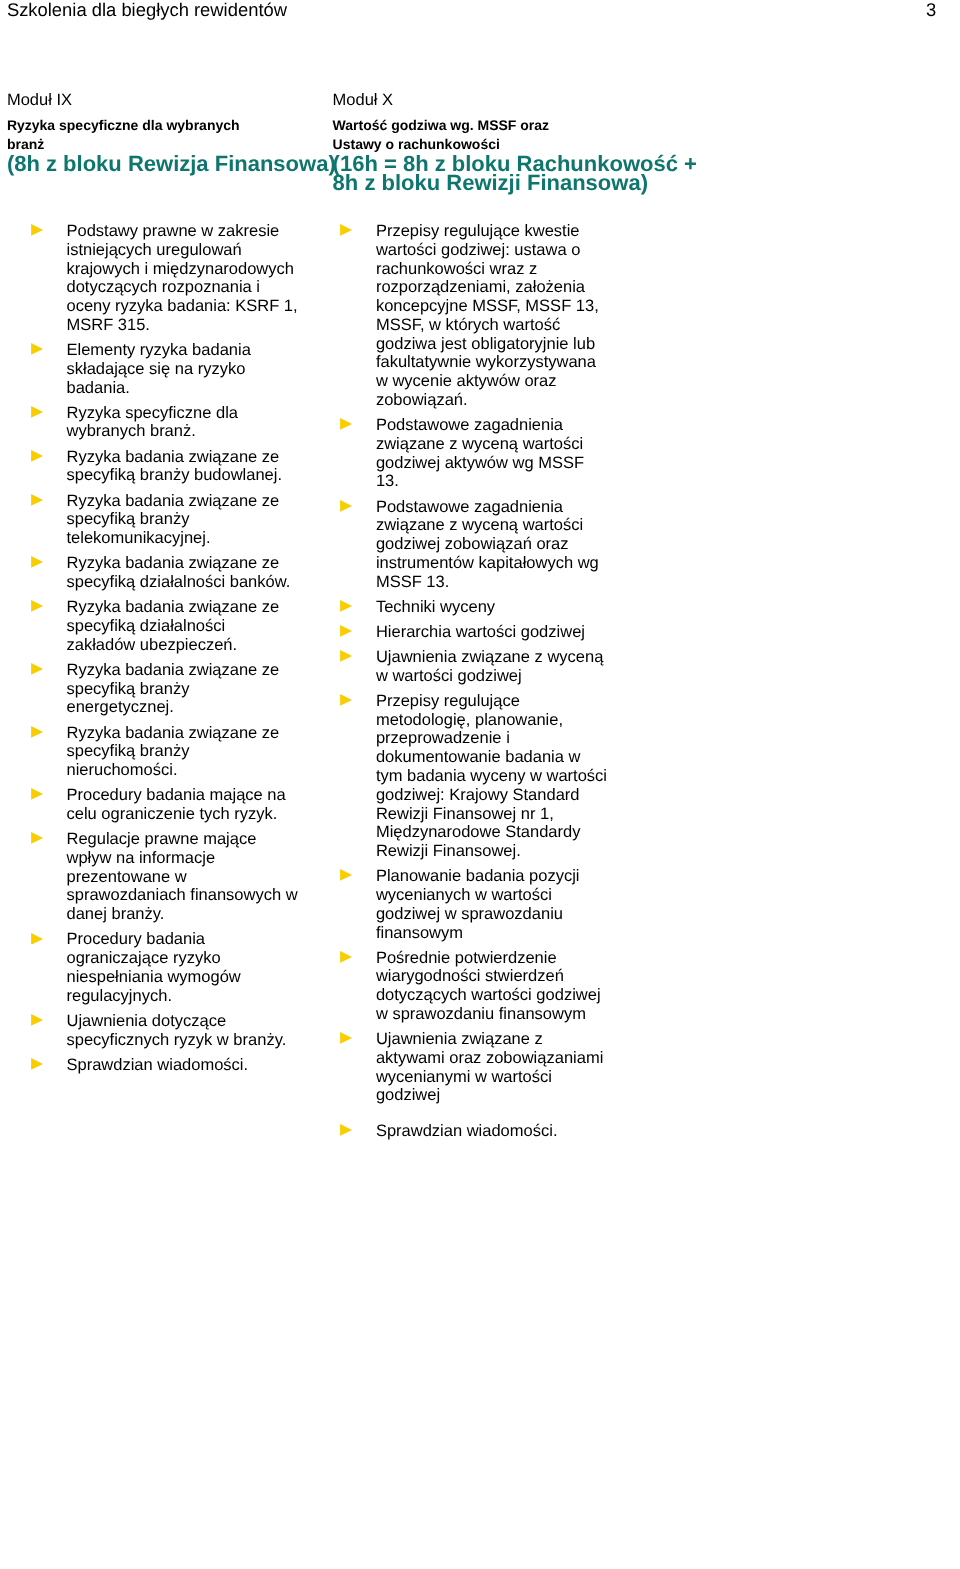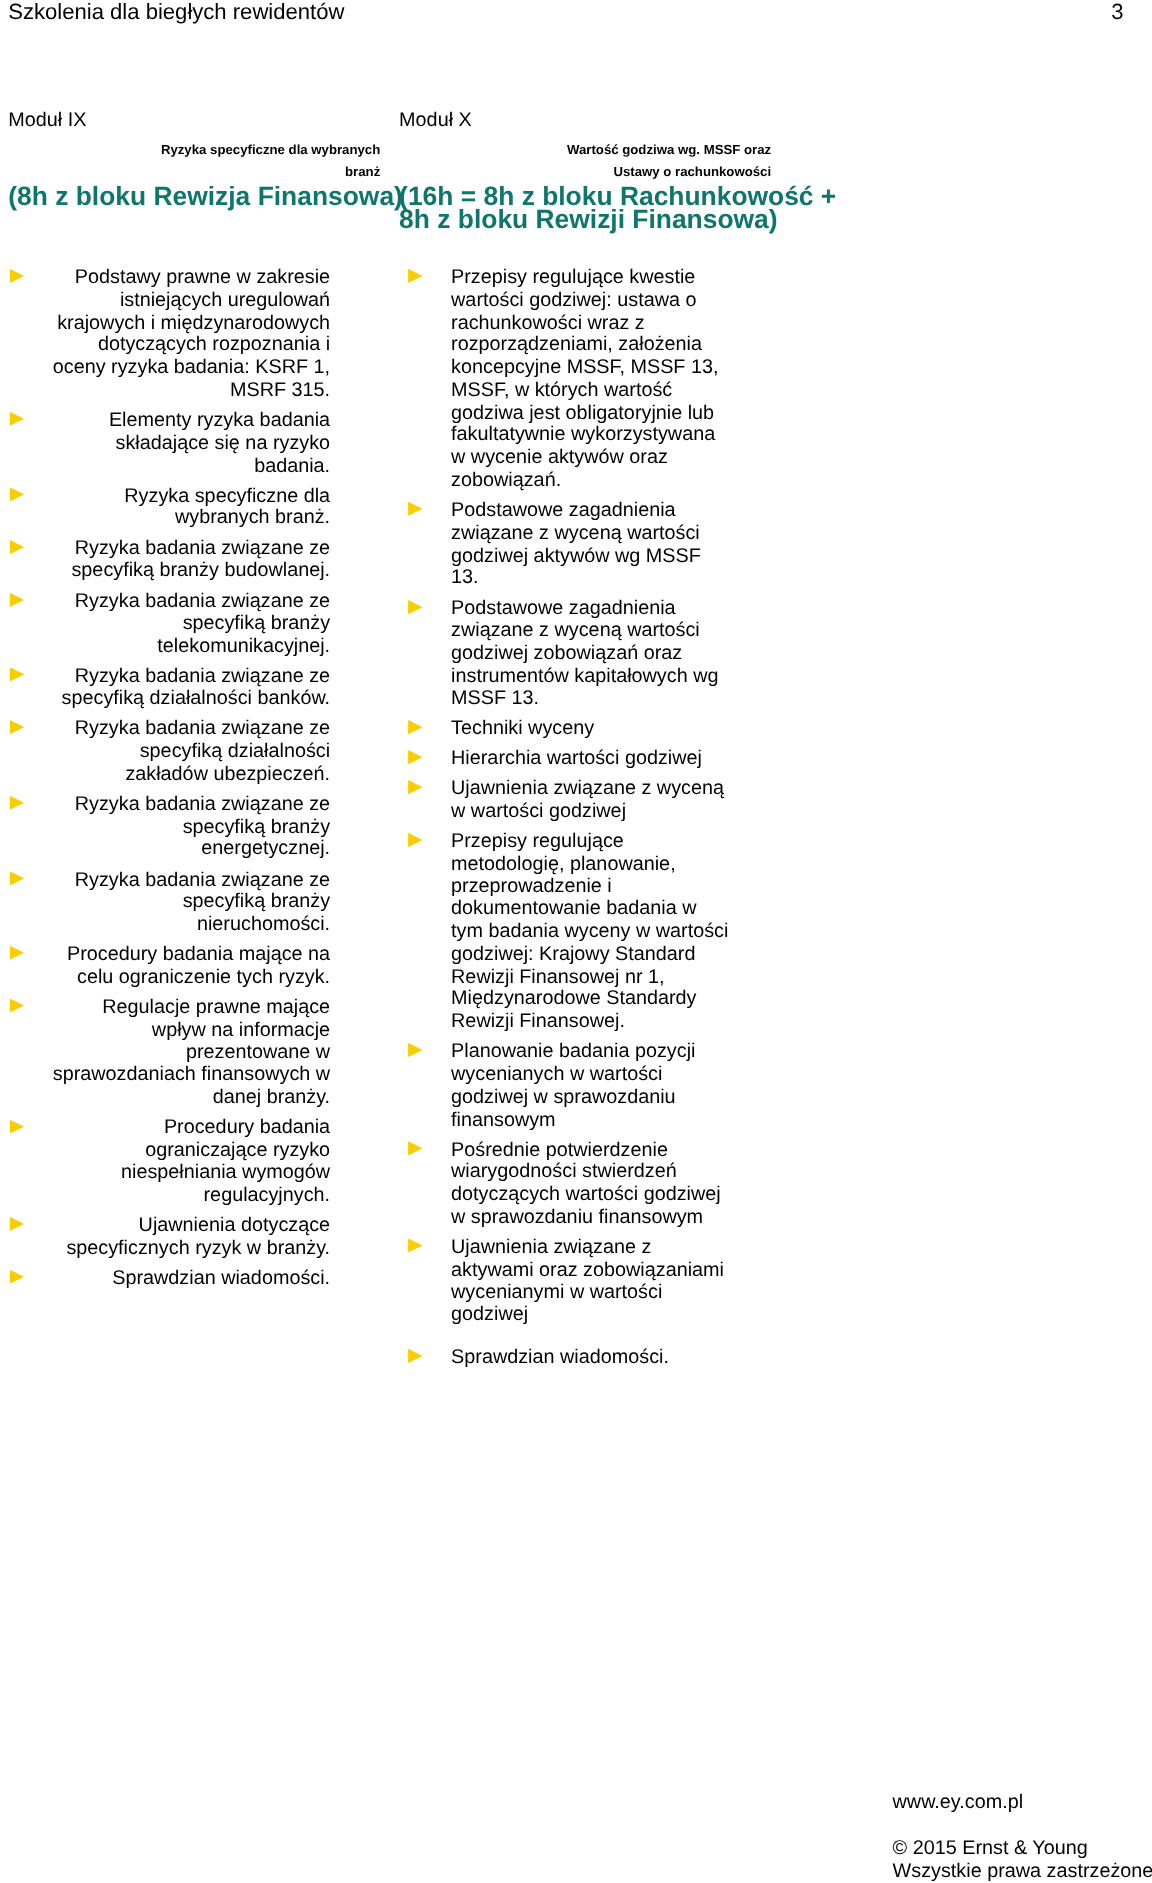--- a/index.html
+++ b/index.html
@@ -7,25 +7,25 @@
   body{width:960px;height:1569px;background:#fff;overflow:hidden;
        font-family:"Liberation Sans",sans-serif;color:#000000;
        -webkit-font-smoothing:antialiased;text-rendering:geometricPrecision;}
   .page{position:relative;width:816px;height:1569px;background:#fff;}
   .hdr{position:absolute;left:6.9px;top:0.2px;font-size:18.4px;line-height:20px;white-space:nowrap;}
   .pgno{position:absolute;left:926px;top:0.2px;font-size:18.4px;line-height:20px;white-space:nowrap;}
   .col{position:absolute;}
   .col-left{left:6.9px;top:91.2px;width:310px;}
   .col-right{left:332.6px;top:91.2px;width:310px;}
   .modlabel{font-size:16.5px;font-weight:normal;line-height:19.2px;margin:0;white-space:nowrap;}
-  .modtitle{font-size:11px;font-weight:bold;line-height:19.2px;margin:0;white-space:nowrap;text-align:right;}
+  .modtitle{font-size:14px;font-weight:bold;line-height:19.2px;margin:0;white-space:nowrap;}
   .modtitle.first{margin-top:5.2px;}
   .modsub{font-size:22px;font-weight:bold;line-height:19.2px;margin:0;color:#0f766e;white-space:nowrap;}
   ul.items{list-style:none;margin:0;padding:0;position:absolute;}
-  ul.list-left{left:8px;top:222px;width:270px;text-align:right;}
+  ul.list-left{left:31px;top:222px;width:270px;}
   ul.list-right{left:340.4px;top:222px;width:270px;}
   li.item{position:relative;padding-left:35.5px;font-size:16.5px;line-height:18.76px;
           margin:0 0 6.4px 0;width:231.6px;}
   li.item.gap{margin-top:16.8px;}
   li.item .tri{position:absolute;left:0;top:2.2px;width:12.2px;height:11.9px;display:block;color:#F9CD00;}
   li.item .tri svg{display:block;width:12.2px;height:11.9px;}
   .footer{position:absolute;left:743.8px;top:1493.2px;font-size:16.5px;line-height:19.2px;white-space:nowrap;}
   .footer p{margin:0;}
   .footer .cp{margin-top:18.6px;}
 </style>
@@ -170,18 +170,13 @@
           <svg viewBox="0 0 12.2 11.9">
             <path d="M0.1 0.05 L12.1 5.95 L0.1 11.85 Z" fill="currentColor"></path>
           </svg>
         </span><span>Ujawnienia związane z aktywami oraz zobowiązaniami wycenianymi w wartości godziwej</span></li>
     <li class="item gap"><span class="tri">
           <svg viewBox="0 0 12.2 11.9">
             <path d="M0.1 0.05 L12.1 5.95 L0.1 11.85 Z" fill="currentColor"></path>
           </svg>
         </span><span>Sprawdzian wiadomości.</span></li>
   </ul>
-  <div class="footer">
-    <p class="site">www.ey.com.pl</p>
-    <p class="cp">© 2015 Ernst &amp; Young</p>
-    <p class="rights">Wszystkie prawa zastrzeżone</p>
-  </div>
 </div>
 
 </body></html>

